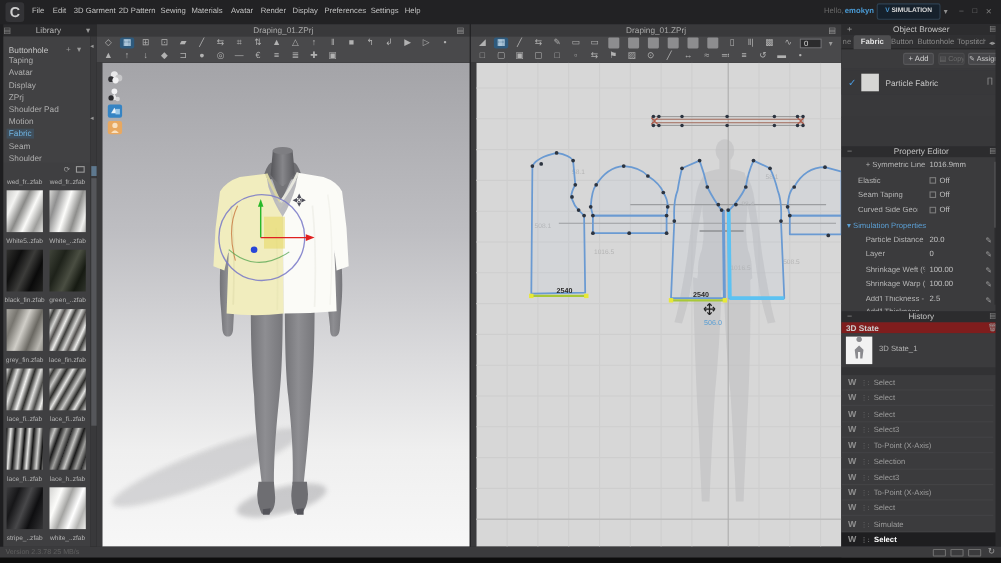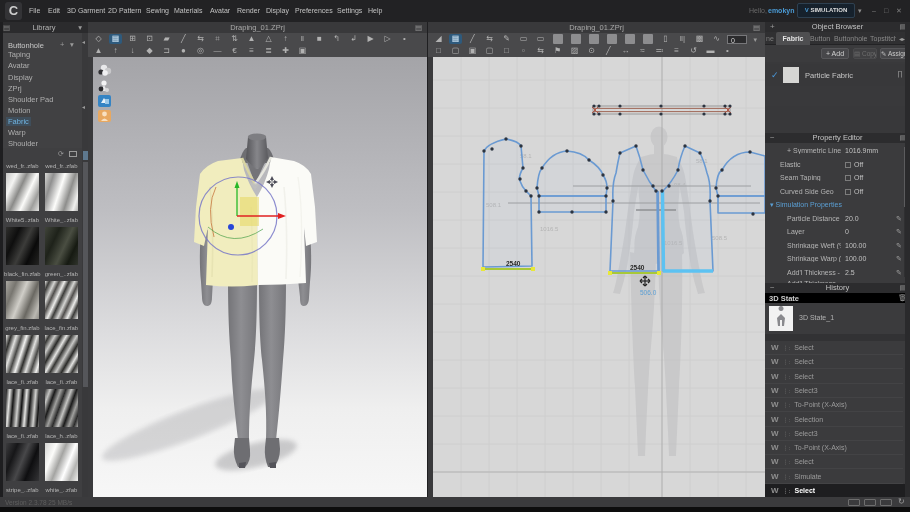--- a/index.html
+++ b/index.html
@@ -89,21 +89,21 @@
     <div class="libitem" style="top:8px; color:#c8c8c8;">Buttonhole</div>
     <div class="libitem" style="top:7px; left:60px; color:#9a9a9a;">+</div>
     <div class="libitem" style="top:7px; left:70px; color:#9a9a9a;">▾</div>
     <div class="libitem" style="top:17px;">Taping</div>
     <div class="libitem" style="top:28px;">Avatar</div>
     <div class="libitem" style="top:40px;">Display</div>
     <div class="libitem" style="top:51px;">ZPrj</div>
     <div class="libitem" style="top:62px;text-align:center;">Shoulder Pad</div>
     <div class="libitem" style="top:73px;">Motion</div>
     <div class="libitem" style="top:84px; color:#6fb3e0; background:rgba(60,110,150,0.30); padding:0 2px; left:6px;">Fabric</div>
-    <div class="libitem" style="top:95px;">Warp</div>
+    <div class="libitem" style="top:95px;">Seam</div>
     <div class="libitem" style="top:106px;">Shoulder</div>
     <div id="fabarea">
       <div class="abs" style="left:58px; top:2px; width:8px; height:7px; color:#9a9a9a; font-size:7px;">⟳</div>
       <div class="abs" style="left:69px; top:3px; width:8px; height:6px; border:1px solid #9a9a9a;"></div>
       <div class="flab" style="left:4px; top:14px;">wed_fr..zfab</div>
       <div class="flab" style="left:43px; top:14px;">wed_fr..zfab</div>
       <div class="thumb" style="left:6px; top:25px; background-image:linear-gradient(115deg,#c8c8c6 0%,#f4f4f2 22%,#8a8a88 42%,#fbfbf9 62%,#9e9e9c 82%,#e4e4e2 100%);"></div>
       <div class="thumb" style="left:45px; top:25px; background-image:linear-gradient(108deg,#d8d8d6 0%,#909090 20%,#fdfdfb 45%,#8e8e8c 68%,#f0f0ee 88%,#b0b0ae 100%);"></div>
       <div class="flab" style="left:4px; top:68px;">White5..zfab</div>
       <div class="flab" style="left:43px; top:68px;">White_..zfab</div>
@@ -492,21 +492,21 @@
         <span class="pedit">✎</span>
       </div>
       <div class="prow" style="top:137px; overflow:hidden; height:3px;">
         <span class="plab" style="left:22px;">Add'l Thickness</span>
       </div>
       <div class="abs" style="right:1px; top:4px; width:5px; height:130px; background:#2f2f31;"></div>
       <div class="abs" style="right:1px; top:4px; width:5px; height:60px; background:#5c5c5e;"></div>
     </div>
 
     <div class="phead" style="top:261px;"><span class="pm">−</span>History<span class="gr">▤</span></div>
-    <div class="abs" style="left:0; top:271px; width:145px; height:10px; background:#000000;">
+    <div class="abs" style="left:0; top:271px; width:145px; height:10px; background:#7f1d1d;">
       <span class="abs" style="left:4px; top:1px; color:#cecece; font-size:7.5px; font-weight:bold;">3D State</span>
       <span class="abs" style="left:133px; top:1px; color:#9a9a9a; font-size:7px;">🗑</span>
     </div>
     <div class="abs" style="left:0; top:281px; width:145px; height:31px; background:#3b3b3d;">
       <span class="abs" style="left:4px; top:3px; width:24px; height:25px; background:#f2f2f2;">
         <svg width="24" height="25">
           <path d="M12 5 a2.5 2.5 0 1 1 0.1 0 M12 8 L8 12 L9 20 L11 20 L11 14 L13 14 L13 20 L15 20 L16 12 Z" fill="#8a8a8e"></path>
         </svg>
       </span>
       <span class="abs" style="left:34px; top:11px; color:#b2b2b2; font-size:7px;">3D State_1</span>

